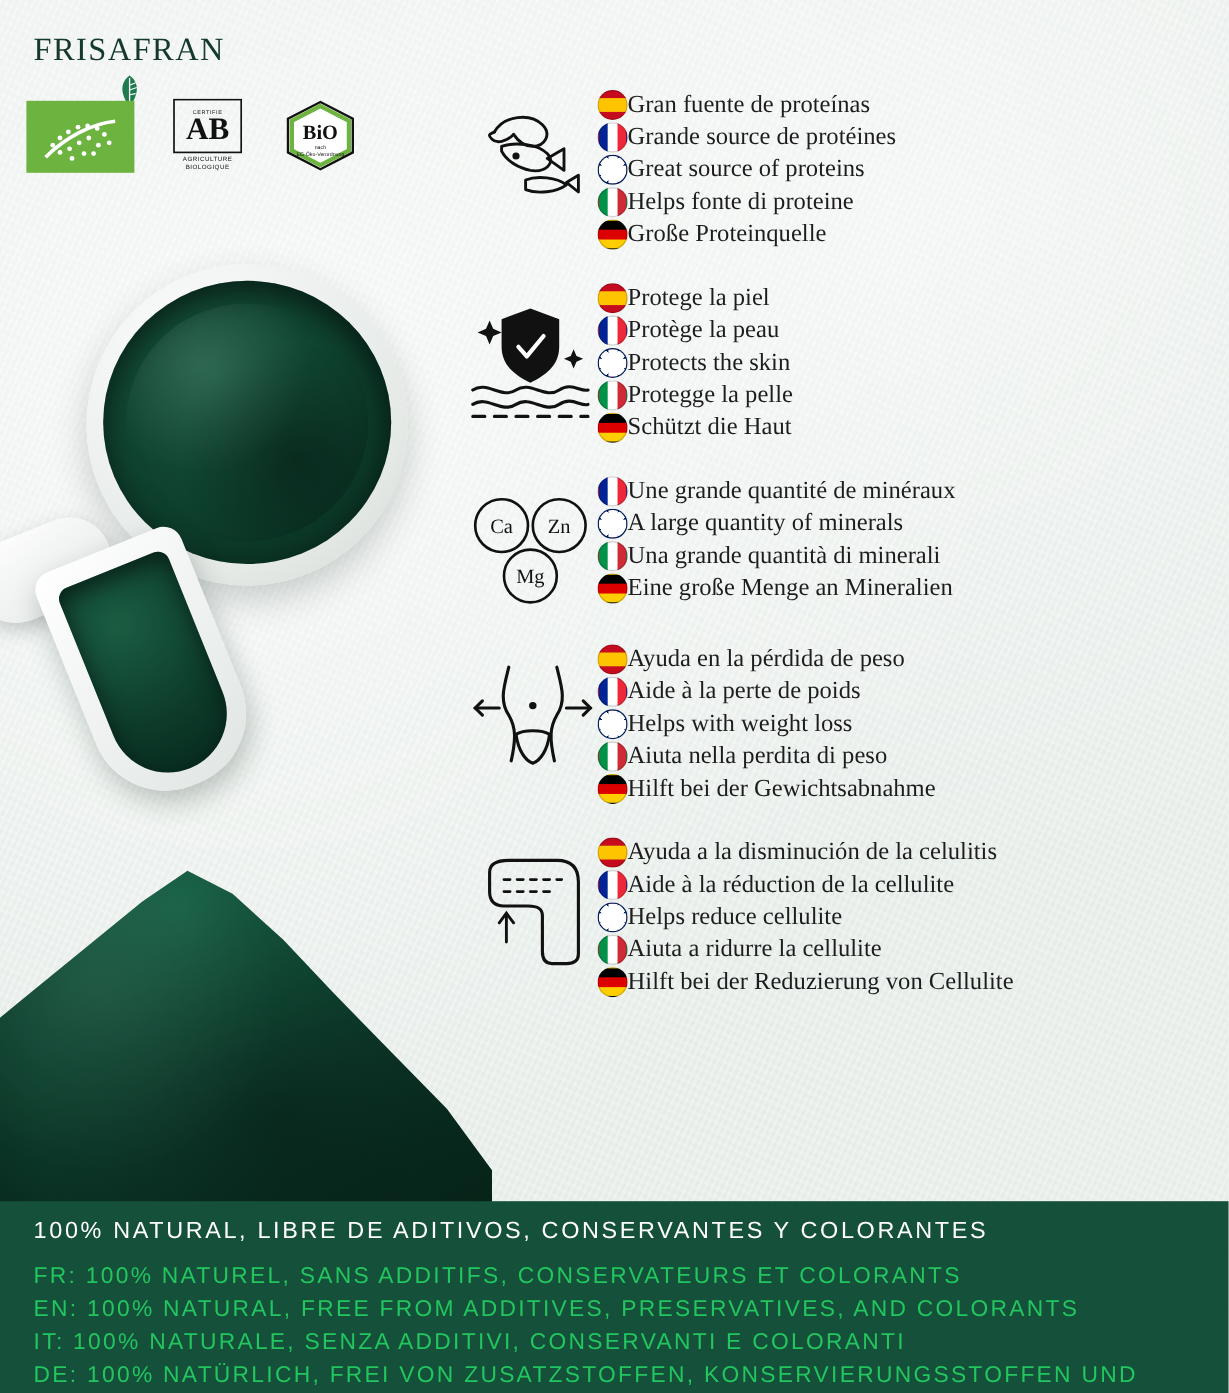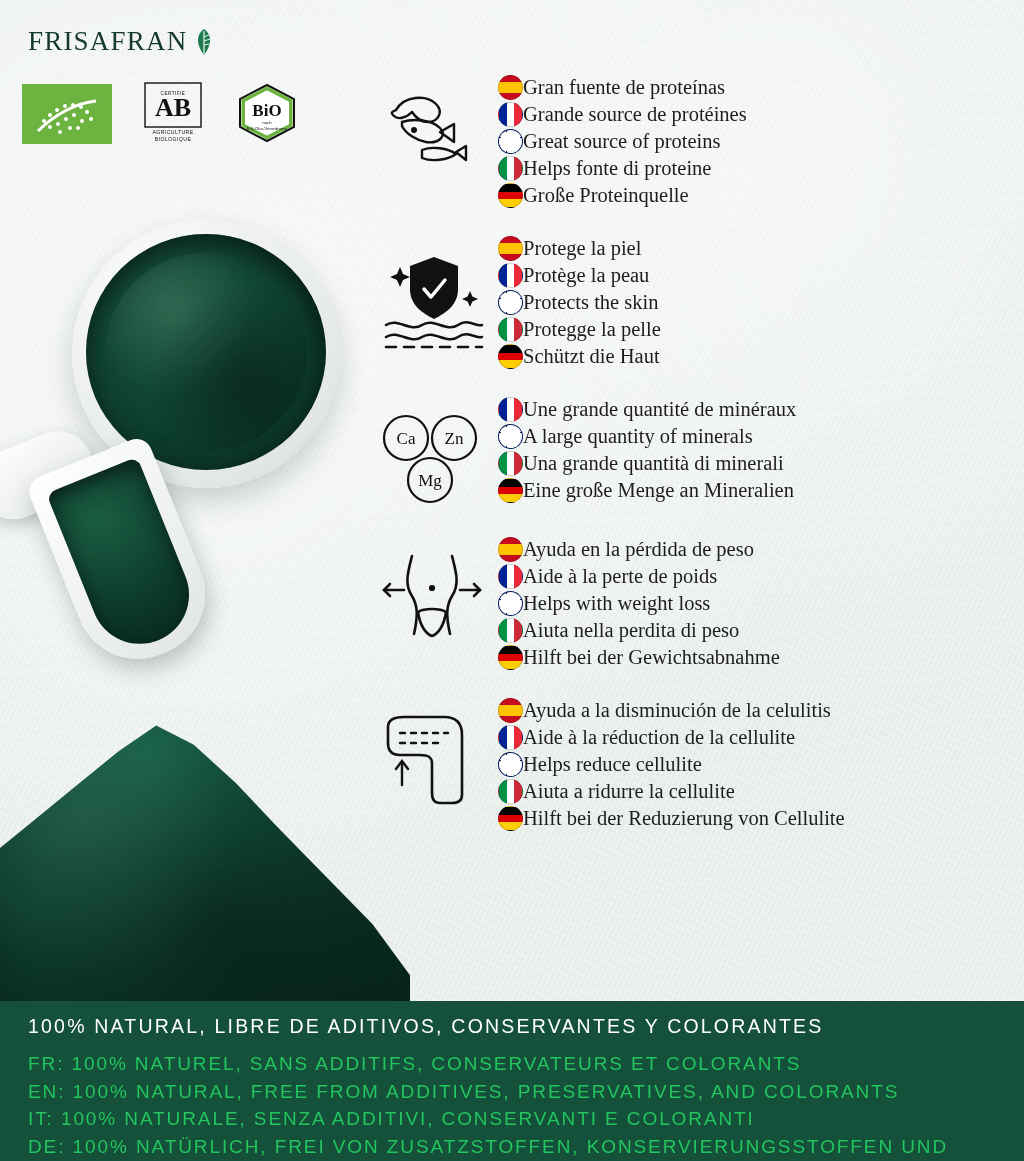--- a/index.html
+++ b/index.html
@@ -32,20 +32,21 @@
   }
 
   
   .brand {
     position: absolute;
     left: 28px;
     top: 26px;
     display: flex;
     align-items: center;
     gap: 4px;
+    flex-direction: column;
   }
   .brand-name {
     font-family: "Liberation Serif", serif;
     font-size: 27px;
     letter-spacing: 1.2px;
     color: #15392b;
   }
   .leaf-mark { width: 26px; height: 30px; display: block; }
 
   
@@ -155,21 +156,21 @@
   .benefit {
     display: flex;
     align-items: flex-start;
     margin-bottom: 24px;
   }
   .benefit-icon {
     width: 120px;
     min-width: 120px;
     display: flex;
     align-items: center;
-    justify-content: flex-start;
+    justify-content: flex-end;
     padding-top: 16px;
   }
   .lines { padding-top: 2px; }
   .line {
     display: flex;
     align-items: center;
     height: 27px;
   }
   .line-text {
     font-family: "Liberation Serif", serif;

